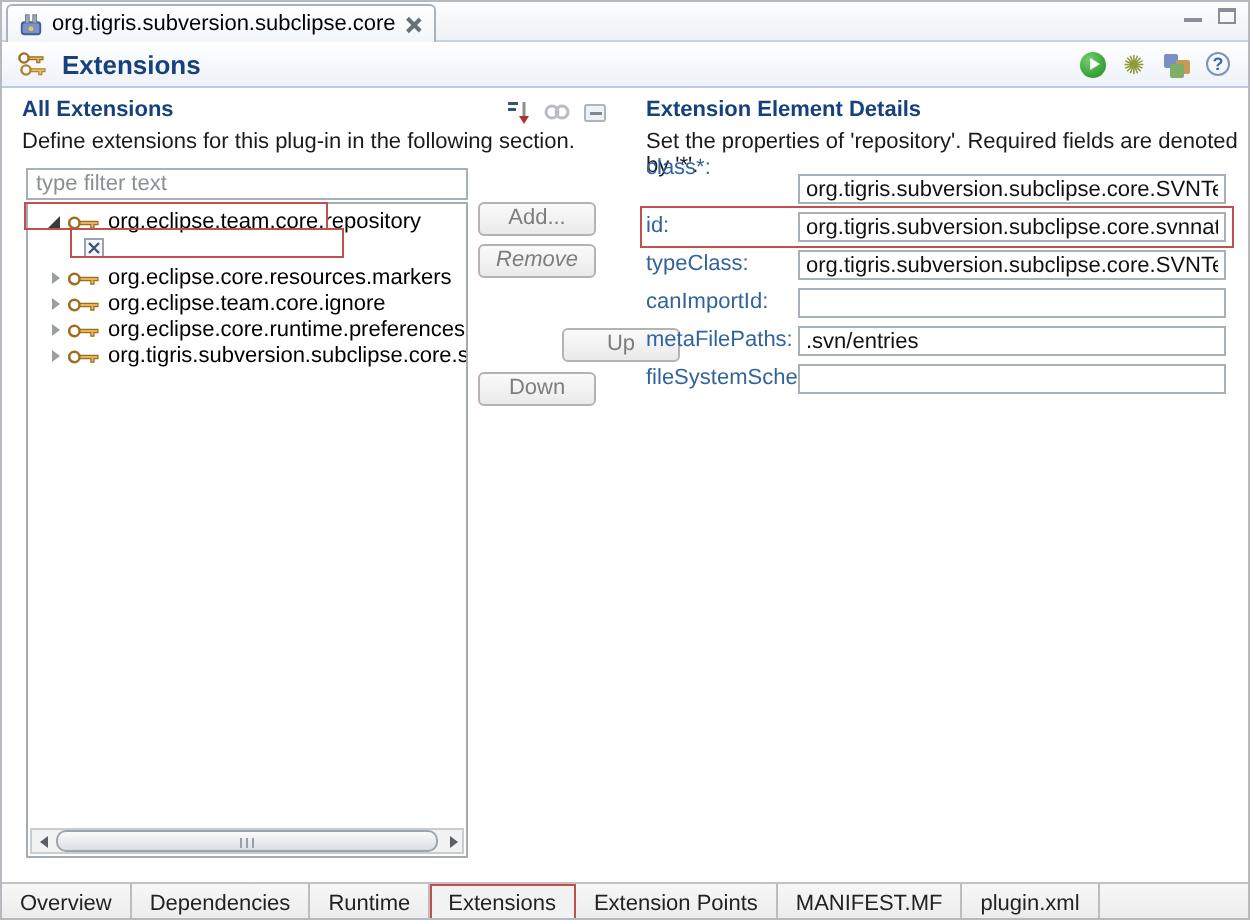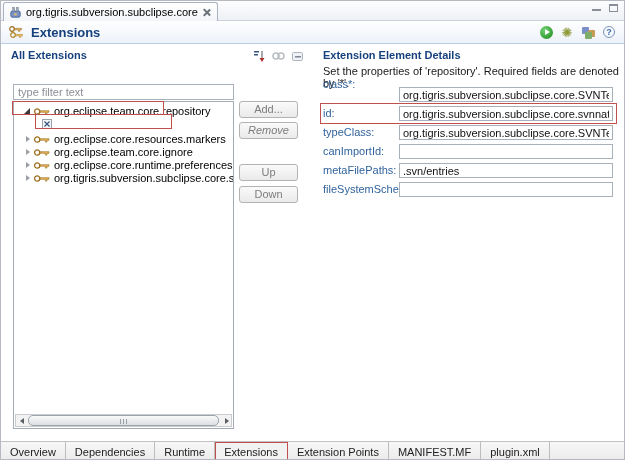--- a/index.html
+++ b/index.html
@@ -150,20 +150,21 @@
         <circle cx="9" cy="6" r="3" fill="none" stroke="#b9bdc2" stroke-width="1.5"></circle>
       </svg>
     </span>
     <span class="ticon">
       <svg width="13" height="13" viewBox="0 0 13 13">
         <rect x="1.5" y="2.5" width="10" height="8" rx="1" fill="#eef1f5" stroke="#aeb4bb"></rect>
         <rect x="4" y="6" width="6" height="1.5" fill="#7e8791"></rect>
       </svg>
     </span>
   </div>
+  <div class="section-desc" style="left:10px; top:64px;">Define extensions for this plug-in in the following section.</div>
 
   <input id="filter-input" type="text" placeholder="type filter text" style="">
 
   <div id="tree-box">
     <div class="tree-row" style="top:2px; padding-left:5px;">
       <span class="twisty-expanded"></span>
       <svg class="keysvg" width="16" height="9" viewBox="0 0 16 9">
         <circle cx="3.2" cy="4.5" r="2.6" fill="none" stroke="#9c6f1f" stroke-width="1.3"></circle>
         <path d="M6 3.7h9v1.6h-2v1.8h-1.6V5.3H6z" fill="#e8b45a" stroke="#9c6f1f" stroke-width="0.6"></path>
       </svg>
@@ -211,21 +212,21 @@
 
     <div class="hscroll">
       <span class="sb-arrow left"></span>
       <span class="sb-thumb"></span>
       <span class="sb-arrow right"></span>
     </div>
   </div>
 
   <div class="side-btn" style="top:100px;">Add...</div>
   <div class="side-btn" style="top:121px;font-style:italic;">Remove</div>
-  <div class="side-btn" style="top:163px;">Up</div>
+  <div class="side-btn" style="top:163px;margin-left:42px;">Up</div>
   <div class="side-btn" style="top:185px;">Down</div>
 
   <div class="section-title" style="left:322px; top:48px;">Extension Element Details</div>
   <div class="section-desc" style="left:322px; top:64px;">Set the properties of 'repository'. Required fields are denoted by '*'.</div>
 
   <div class="field-label" style="top:76px;">class*:</div>
   <input class="field-input" style="top: 86px;" type="text" value="org.tigris.subversion.subclipse.core.SVNTeamProvider">
 
   <div class="field-label" style="top:105px;">id:</div>
   <input class="field-input" style="top: 105px;" type="text" value="org.tigris.subversion.subclipse.core.svnnature">

